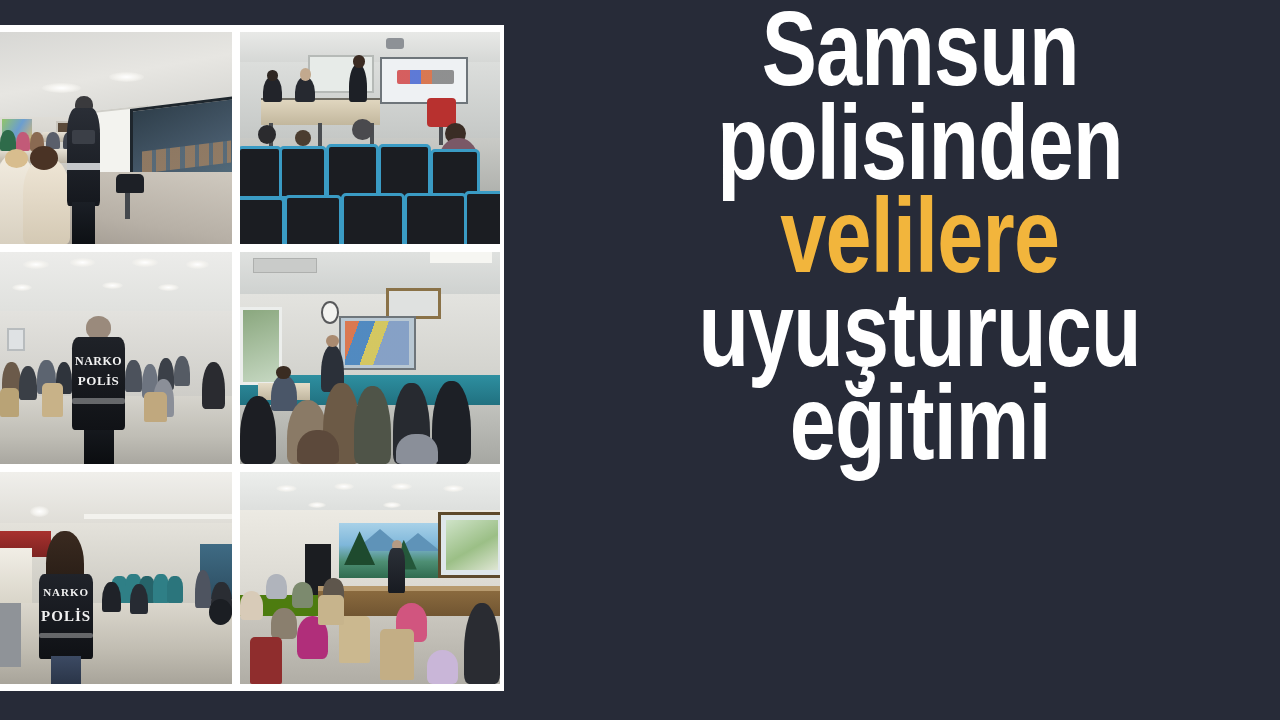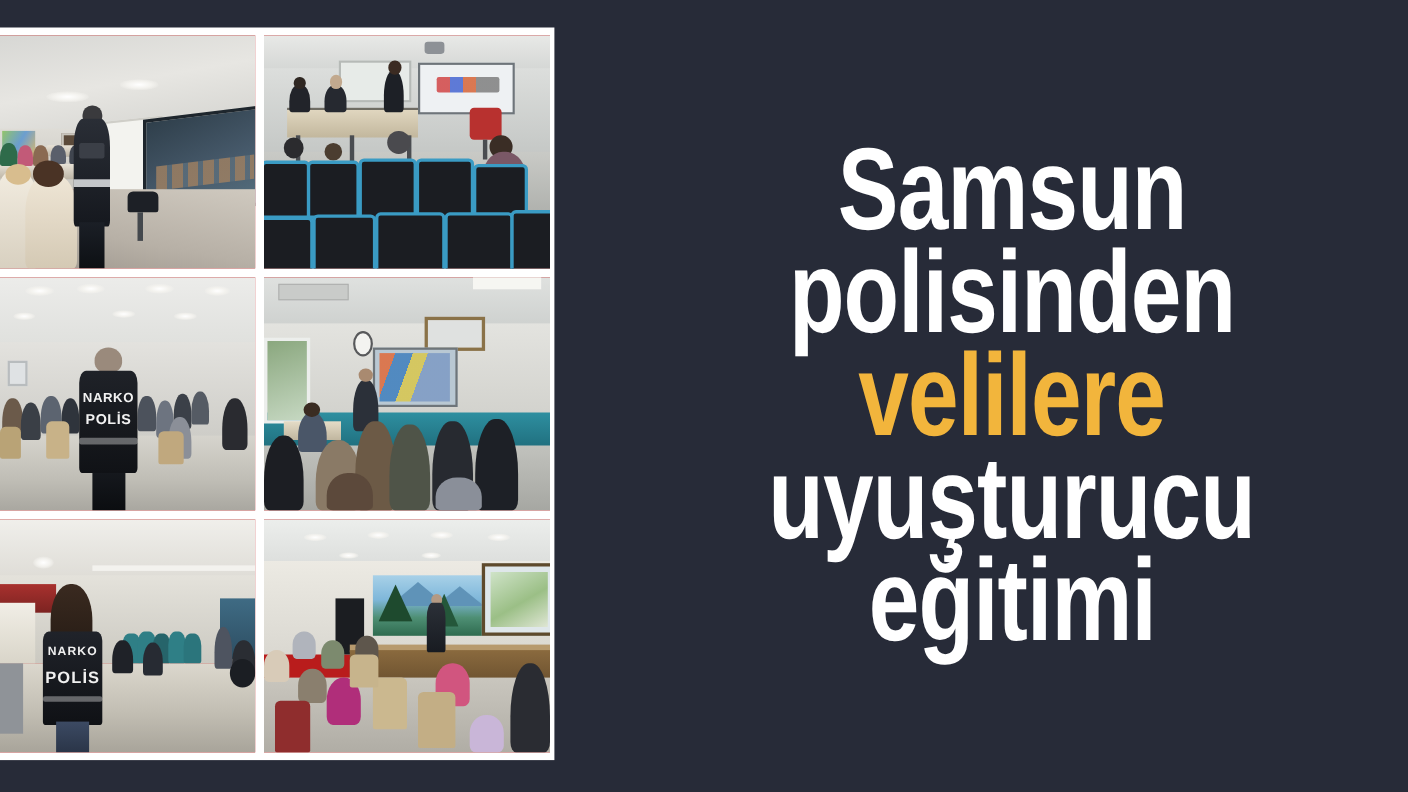--- a/index.html
+++ b/index.html
@@ -30,21 +30,22 @@
     width: 100%; height: 100%;
     display: grid;
     grid-template-columns: 232px 260px;
     grid-template-rows: 1fr 1fr 1fr;
     gap: 8px;
     background: #ffffff;
   }
   .photo {
     position: relative;
     overflow: hidden;
-    background: #b91c1c;
+    background: #4d7c0f;
+    font-family: Liberation Serif, serif;
   }
 
   
   .ceiling { position:absolute; left:0; top:0; width:100%; }
   .floor  { position:absolute; left:0; bottom:0; width:100%; }
   .wall   { position:absolute; }
   .lamp {
     position:absolute; border-radius:50%;
     background: radial-gradient(ellipse at center,#ffffff 0%,#f3f2ee 45%,rgba(243,242,238,0) 78%);
   }
@@ -170,21 +171,20 @@
   .p6-scarf{ position:absolute; border-radius:48% 48% 18% 18%;}
 
   
   .headline {
     position: absolute;
     left: 540px; top: 0px;
     width: 740px; height: 720px;
     display: flex;
     flex-direction: column;
     align-items: center;
-    justify-content: center;
     text-align: center;
     padding: 0 20px 0 40px;
     box-sizing: border-box;
   }
   .hl-line {
     font-family: "Liberation Sans Narrow", "Liberation Sans", sans-serif;
     font-weight: bold;
     color: #ffffff;
     line-height: 0.92;
     letter-spacing: -1px;

